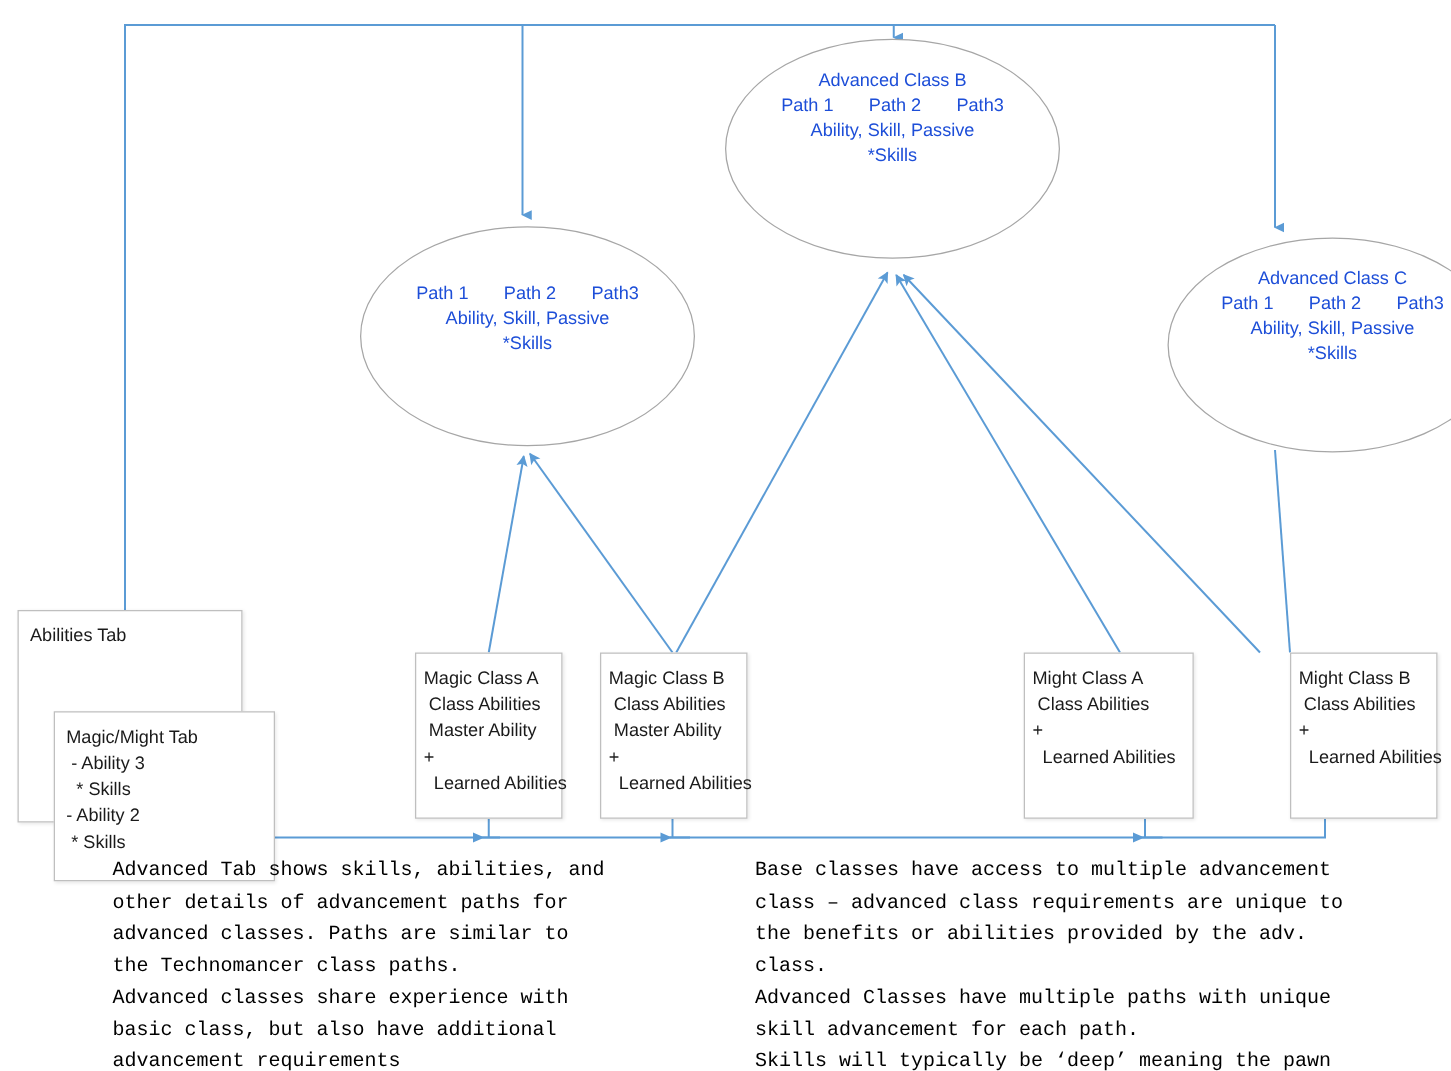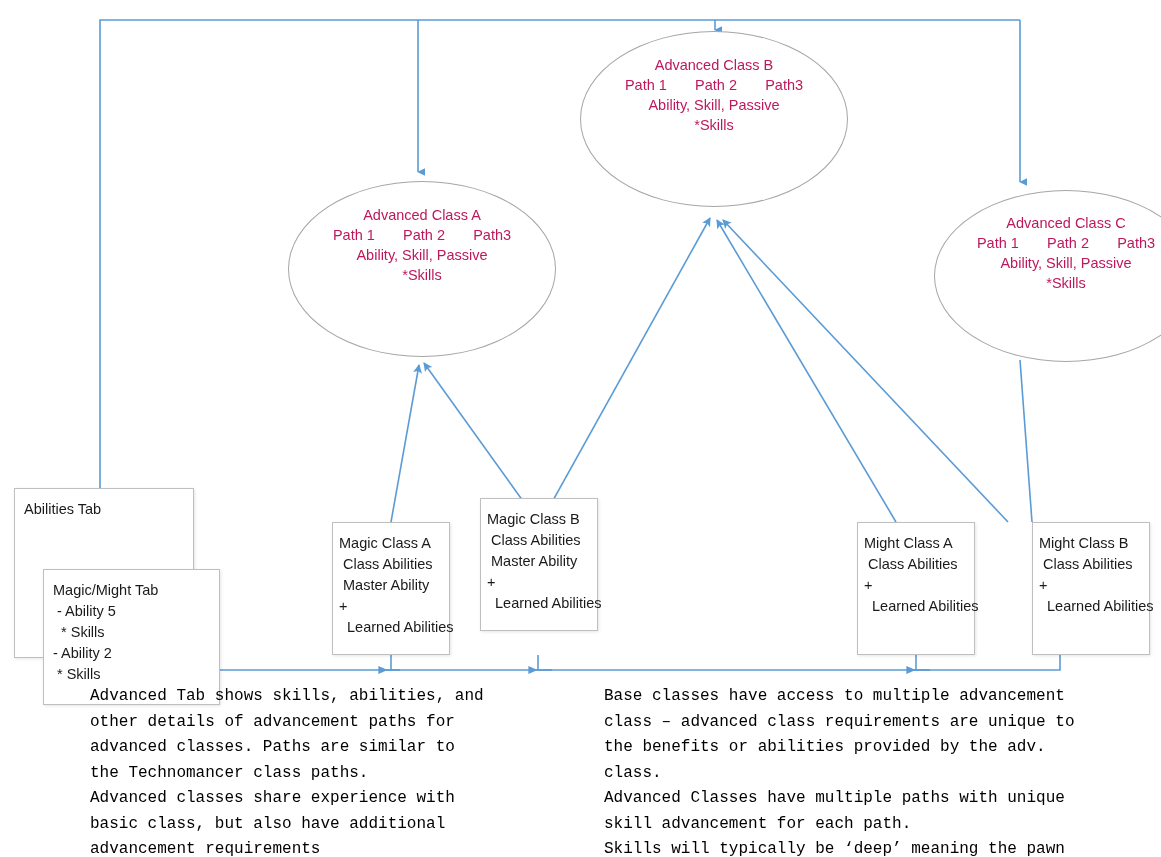--- a/index.html
+++ b/index.html
@@ -38,21 +38,21 @@
     box-sizing: border-box;
     text-align: center;
   }
   .ellipse-text {
     position: absolute;
     left: 0;
     width: 100%;
     text-align: center;
     font-size: 14.5px;
     line-height: 20px;
-    color: #be185d;
+    color: #1d4ed8;
     white-space: pre;
   }
   .ellipse-paths {
     letter-spacing: 0;
   }
 
   
   .box-node {
     position: absolute;
     border: 1px solid #bfbfbf;
@@ -135,21 +135,20 @@
   </svg>
 
   <div class="ellipse-node" style="left:580px; top:31px; width:268px; height:176px;">
     <div class="ellipse-text" style="top:23px;">Advanced Class B</div>
     <div class="ellipse-text ellipse-paths" style="top:43px;">Path 1       Path 2       Path3</div>
     <div class="ellipse-text" style="top:63px;">Ability, Skill, Passive</div>
     <div class="ellipse-text" style="top:83px;">*Skills</div>
   </div>
 
   <div class="ellipse-node" style="left:288px; top:181px; width:268px; height:176px;">
-    <div class="ellipse-text" style="top:23px;">Advanced Class A</div>
     <div class="ellipse-text ellipse-paths" style="top:43px;">Path 1       Path 2       Path3</div>
     <div class="ellipse-text" style="top:63px;">Ability, Skill, Passive</div>
     <div class="ellipse-text" style="top:83px;">*Skills</div>
   </div>
 
   <div class="ellipse-node" style="left:934px; top:190px; width:264px; height:172px;text-decoration:underline;">
     <div class="ellipse-text" style="top:22px;">Advanced Class C</div>
     <div class="ellipse-text ellipse-paths" style="top:42px;">Path 1       Path 2       Path3</div>
     <div class="ellipse-text" style="top:62px;">Ability, Skill, Passive</div>
     <div class="ellipse-text" style="top:82px;">*Skills</div>
@@ -157,48 +156,48 @@
 
   <div class="box-node" style="left:14px; top:488px; width:180px; height:170px;">
     <div class="box-inner">
       <div class="box-text">Abilities Tab</div>
     </div>
   </div>
 
   <div class="box-node" style="left:43px; top:521px; width:177px; height:136px;margin-top:48px;">
     <div class="box-inner">
       <div class="box-text">Magic/Might Tab</div>
-      <div class="box-text"> - Ability 5</div>
+      <div class="box-text"> - Ability 3</div>
       <div class="box-text">  * Skills</div>
       <div class="box-text">- Ability 2</div>
       <div class="box-text"> * Skills</div>
     </div>
   </div>
 
   <div class="box-node" style="left:332px; top:522px; width:118px; height:133px;">
     <div class="box-inner" style="padding-left:6px;">
       <div class="box-text">Magic Class A</div>
       <div class="box-text"> Class Abilities</div>
       <div class="box-text"> Master Ability</div>
       <div class="box-text">+</div>
       <div class="box-text">  Learned Abilities</div>
     </div>
   </div>
 
-  <div class="box-node" style="left:480px; top:498px; width:118px; height:133px;">
+  <div class="box-node" style="left:480px; top:522px; width:118px; height:133px;">
     <div class="box-inner" style="padding-left:6px;">
       <div class="box-text">Magic Class B</div>
       <div class="box-text"> Class Abilities</div>
       <div class="box-text"> Master Ability</div>
       <div class="box-text">+</div>
       <div class="box-text">  Learned Abilities</div>
     </div>
   </div>
 
-  <div class="box-node" style="left:857px; top:522px; width:118px; height:133px;">
+  <div class="box-node" style="left:819px; top:522px; width:136px; height:133px;">
     <div class="box-inner" style="padding-left:6px;">
       <div class="box-text">Might Class A</div>
       <div class="box-text"> Class Abilities</div>
       <div class="box-text">+</div>
       <div class="box-text">  Learned Abilities</div>
     </div>
   </div>
 
   <div class="box-node" style="left:1032px; top:522px; width:118px; height:133px;">
     <div class="box-inner" style="padding-left:6px;">

